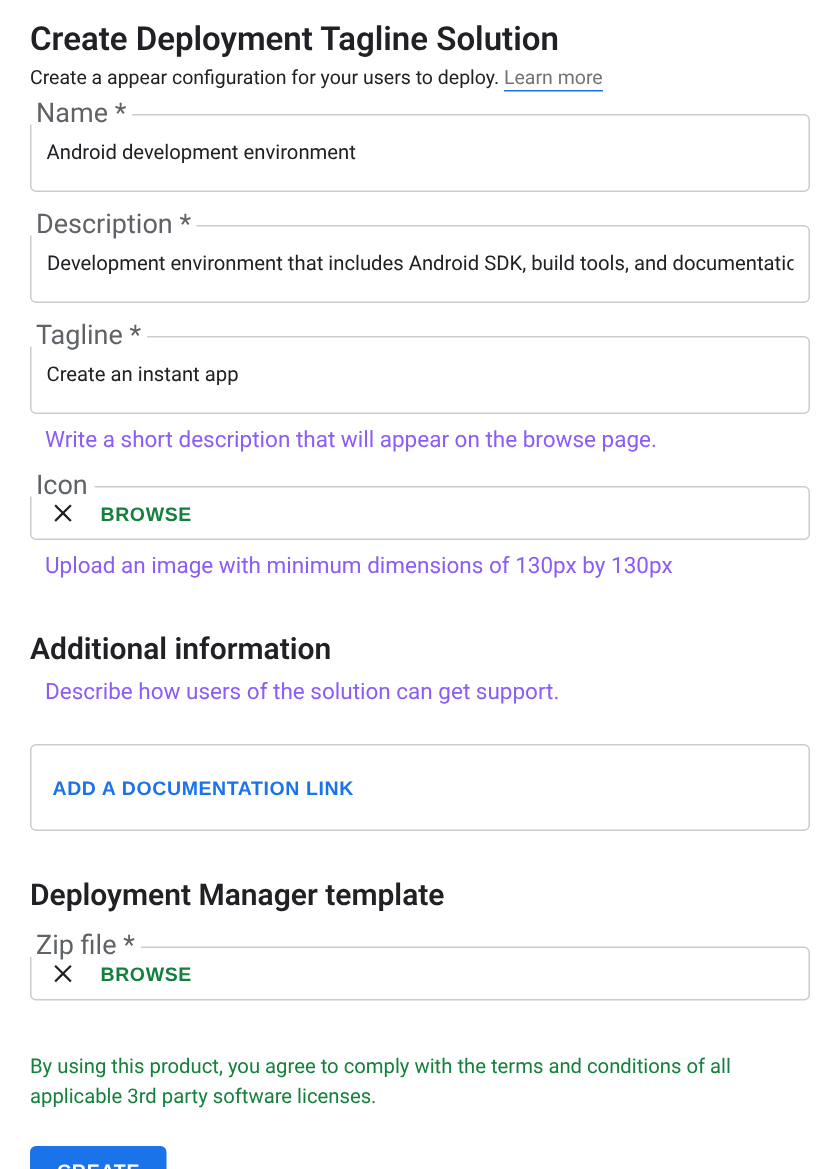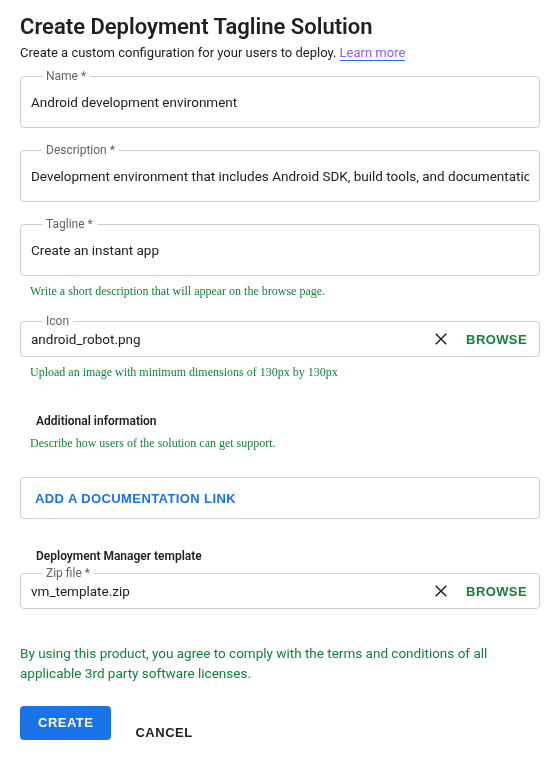--- a/index.html
+++ b/index.html
@@ -12,48 +12,48 @@
     padding: 14px 20px 30px 20px;
     background: #fff;
   }
   h1 {
     font-size: 22px;
     font-weight: 600;
     margin: 0 0 6px 0;
     color: #202124;
   }
   h2 {
-    font-size: 12px;
-    font-weight: 600;
-    margin: 0 0 8px 16px;
+    font-size: 20px;
+    font-weight: 600;
+    margin: 0 0 8px 0;
     color: #202124;
   }
   .subhead {
     font-size: 13px;
     color: #202124;
     margin-bottom: 16px;
   }
   .learn-more {
-    color: #8b5cf6;
+    color: #737373;
     text-decoration: none;
     border-bottom: 1px solid #1a73e8;
     cursor: pointer;
   }
   .field {
     position: relative;
     margin-top: 6px;
   }
   .field + .field { margin-top: 22px; }
   .float-label {
     position: absolute;
     top: -7px;
-    left: 22px;
+    left: 0;
     background: #fff;
     padding: 0 4px;
-    font-size: 12px;
+    font-size: 18px;
     color: #5f6368;
     line-height: 14px;
     z-index: 2;
   }
   .text-input {
     width: 100%;
     height: 52px;
     padding: 6px 10px;
     font-size: 13.5px;
     font-family: inherit;
@@ -95,30 +95,29 @@
     background: none;
     border: none;
     color: #15803d;
     font-size: 13px;
     font-weight: 600;
     letter-spacing: 0.4px;
     cursor: pointer;
     padding: 0 2px;
   }
   .helper {
-    font-size: 12px;
-    color: #15803d;
+    font-size: 15px;
+    color: #8b5cf6;
     margin: 8px 0 0 10px;
-    font-family: Liberation Serif, serif;
   }
   .section { margin-top: 34px; }
   .doc-outline {
     border: 1px solid #c9ccd0;
     border-radius: 4px;
-    height: 42px;
+    height: 58px;
     display: flex;
     align-items: center;
     padding-left: 14px;
     margin-top: 4px;
   }
   .doc-outline button {
     background: none;
     border: none;
     color: #1a73e8;
     font-size: 13px;
@@ -160,21 +159,21 @@
     letter-spacing: 0.5px;
     cursor: pointer;
     padding: 0;
   }
 </style>
 </head>
 <body>
 
 <h1>Create Deployment Tagline Solution</h1>
 <div class="subhead">
-  <span>Create a custom configuration for your users to deploy. </span><a class="learn-more">Learn more</a>
+  <span>Create a appear configuration for your users to deploy. </span><a class="learn-more">Learn more</a>
 </div>
 
 <div class="field">
   <span class="float-label">Name *</span>
   <input class="text-input" type="text" value="Android development environment" style="">
 </div>
 
 <div class="field">
   <span class="float-label">Description *</span>
   <input class="text-input" type="text" value="Development environment that includes Android SDK, build tools, and documentation." style="">
@@ -182,21 +181,20 @@
 
 <div class="field">
   <span class="float-label">Tagline *</span>
   <input class="text-input" type="text" value="Create an instant app" style="">
 </div>
 <div class="helper">Write a short description that will appear on the browse page.</div>
 
 <div class="field" style="margin-top:22px">
   <span class="float-label">Icon</span>
   <div class="file-row">
-    <span class="file-name">android_robot.png</span>
     <button class="clear-btn">
       <span>
         <svg viewBox="0 0 24 24">
             <path d="M18.3 5.71 12 12.01l-6.3-6.3-1.41 1.41 6.3 6.3-6.3 6.3 1.41 1.41 6.3-6.3 6.3 6.3 1.41-1.41-6.3-6.3 6.3-6.3z" fill="#202124"></path>
           </svg>
       </span>
     </button>
     <button class="browse-btn">BROWSE</button>
   </div>
 </div>
@@ -208,24 +206,23 @@
 </div>
 
 <div class="section" style="margin-top:26px">
   <div class="doc-outline">
     <button>ADD A DOCUMENTATION LINK</button>
   </div>
 </div>
 
 <div class="section" style="margin-top:30px">
   <h2>Deployment Manager template</h2>
-  <div class="field" style="margin-top:10px">
+  <div class="field" style="margin-top:23px">
     <span class="float-label">Zip file *</span>
     <div class="file-row">
-      <span class="file-name">vm_template.zip</span>
       <button class="clear-btn">
         <span>
           <svg viewBox="0 0 24 24">
               <path d="M18.3 5.71 12 12.01l-6.3-6.3-1.41 1.41 6.3 6.3-6.3 6.3 1.41 1.41 6.3-6.3 6.3 6.3 1.41-1.41-6.3-6.3 6.3-6.3z" fill="#202124"></path>
             </svg>
         </span>
       </button>
       <button class="browse-btn">BROWSE</button>
     </div>
   </div>

